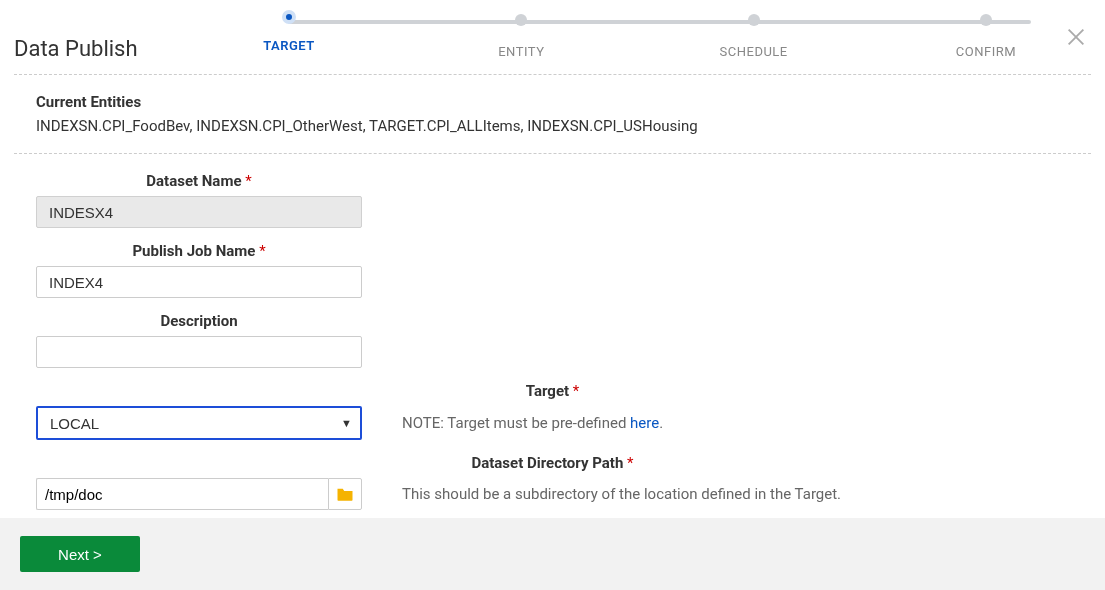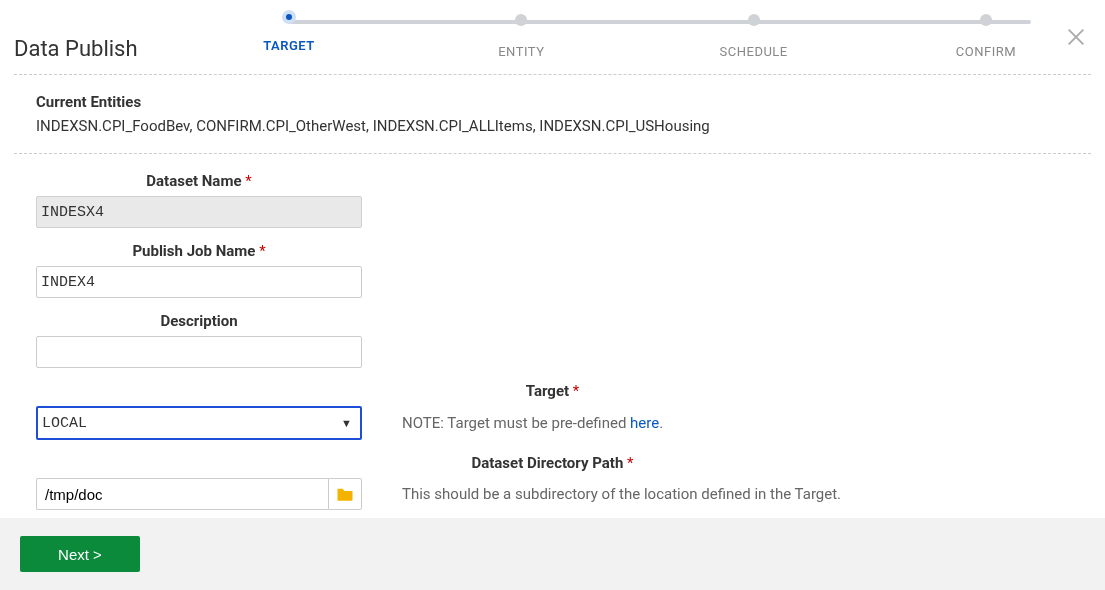--- a/index.html
+++ b/index.html
@@ -147,25 +147,24 @@
     margin-bottom: 6px;
     text-align: center;
   }
   .req { color: #c00; font-weight: 400; }
 
   .text-input, .select-input, .readonly-input {
     width: 326px;
     height: 32px;
     border: 1px solid #ccc;
     border-radius: 2px;
-    padding: 0 4px;
+    padding: 0 12px;
     font-size: 15px;
     color: #333;
     background: #fff;
-    font-family: Liberation Mono, monospace;
   }
   .readonly-input {
     background: #e9e9e9;
     border: 1px solid #d0d0d0;
   }
   .select-wrap {
     position: relative;
     width: 326px;
   }
   .select-input {
@@ -268,21 +267,21 @@
         <line x1="4" y1="4" x2="20" y2="20"></line>
         <line x1="20" y1="4" x2="4" y2="20"></line>
       </svg>
   </div>
 </div>
 
 <div class="divider"></div>
 
 <div class="entities-block">
   <div class="lbl">Current Entities</div>
-  <div class="val">INDEXSN.CPI_FoodBev, CONFIRM.CPI_OtherWest, INDEXSN.CPI_ALLItems, INDEXSN.CPI_USHousing</div>
+  <div class="val">INDEXSN.CPI_FoodBev, INDEXSN.CPI_OtherWest, TARGET.CPI_ALLItems, INDEXSN.CPI_USHousing</div>
 </div>
 
 <div class="divider2"></div>
 
 <div class="form-block">
 
   <div class="form-row">
     <div class="form-col">
       <label class="form-label">
         <span>Dataset Name</span> <span class="req">*</span>

